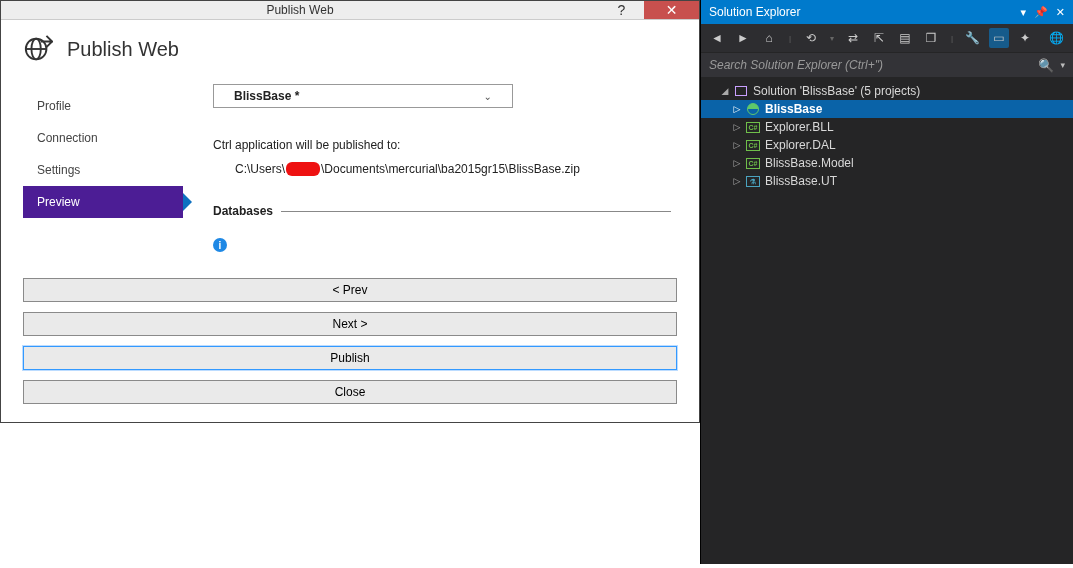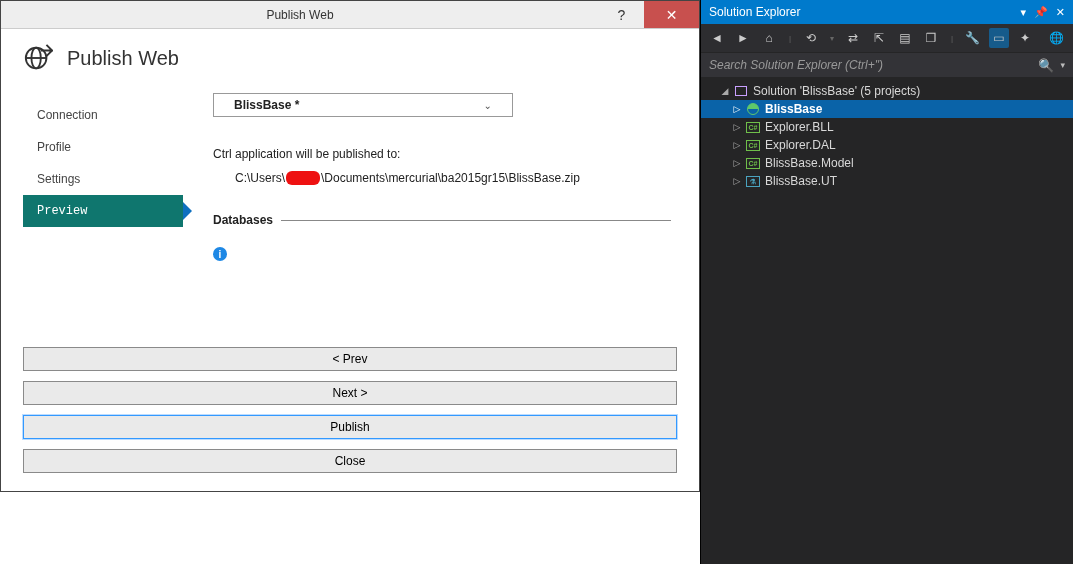--- a/index.html
+++ b/index.html
@@ -1,30 +1,30 @@
 <!DOCTYPE html>
 <html><head>
 <meta charset="utf-8">
 <style>
   * { box-sizing: border-box; margin: 0; padding: 0; }
   body { font-family: "Segoe UI", sans-serif; font-size: 12px; background:#fff; width:1073px; height:568px; overflow:hidden; display:flex; }
   
-  .dialog { width:723px; height:492px; border:1px solid #444; background:#fff; display:flex; flex-direction:column; }
+  .dialog { width:723px; height:423px; border:1px solid #444; background:#fff; display:flex; flex-direction:column; }
   .titlebar { height:28px; background:#eee; border-bottom:1px solid #ccc; display:flex; align-items:center; position:relative; }
   .titlebar .title { flex:1; text-align:center; font-size:12px; color:#333; }
   .titlebar .btns { display:flex; height:100%; }
   .titlebar .tb-btn { width:45px; display:flex; align-items:center; justify-content:center; font-size:14px; color:#333; }
   .titlebar .tb-close { background:#c8504e; color:#fff; width:55px;}
   .header { display:flex; align-items:center; padding:14px 22px; }
   .header .icon { width:30px; height:30px; margin-right:14px; }
   .header h1 { font-weight:400; font-size:20px; color:#333; }
   .body { flex:1; display:flex; padding:0 22px 10px 22px; }
   .navcol { width:160px; padding-top:12px; }
   .navitem { padding:9px 14px; color:#444; cursor:pointer; position:relative; }
-  .navitem.active { background:#0f766e; color:#fff;font-family:Liberation Mono, monospace; }
+  .navitem.active { background:#4c1d95; color:#fff; }
   .navitem.active::after {
     content:""; position:absolute; right:-9px; top:50%; transform:translateY(-50%);
     border-top:9px solid transparent; border-bottom:9px solid transparent; border-left:9px solid #0e70c0;
   }
   .content { flex:1; padding:6px 6px 6px 30px; font-size:12px; color:#222; }
   .dropdown { width:300px; height:24px; border:1px solid #999; background:#fff; display:flex; align-items:center; padding:0 20px; justify-content:space-between; margin-bottom:30px;}
   .dropdown .dd-text{ font-weight:700; }
   .dropdown .chev{ font-size:10px; color:#555;}
   .label { margin-bottom:6px; }
   .path { padding:4px 0 0 22px; margin-bottom:28px; display:flex; align-items:flex-start; flex-wrap:nowrap; white-space:nowrap;}
@@ -81,22 +81,22 @@
         <ellipse cx="14" cy="16" rx="5" ry="11" fill="none" stroke="#333" stroke-width="2"></ellipse>
         <line x1="3" y1="16" x2="25" y2="16" stroke="#333" stroke-width="2"></line>
         <path d="M19 8 L31 8 L25 2 M31 8 L25 14" fill="none" stroke="#333" stroke-width="2"></path>
       </svg>
     </span>
     <h1>Publish Web</h1>
   </div>
 
   <div class="body">
     <div class="navcol">
+      <div class="navitem">Profile</div>
       <div class="navitem">Connection</div>
-      <div class="navitem">Profile</div>
       <div class="navitem">Settings</div>
       <div class="navitem active">Preview</div>
     </div>
 
     <div class="content">
       <div class="dropdown">
         <span class="dd-text">BlissBase *</span>
         <span class="chev">⌄</span>
       </div>
 

